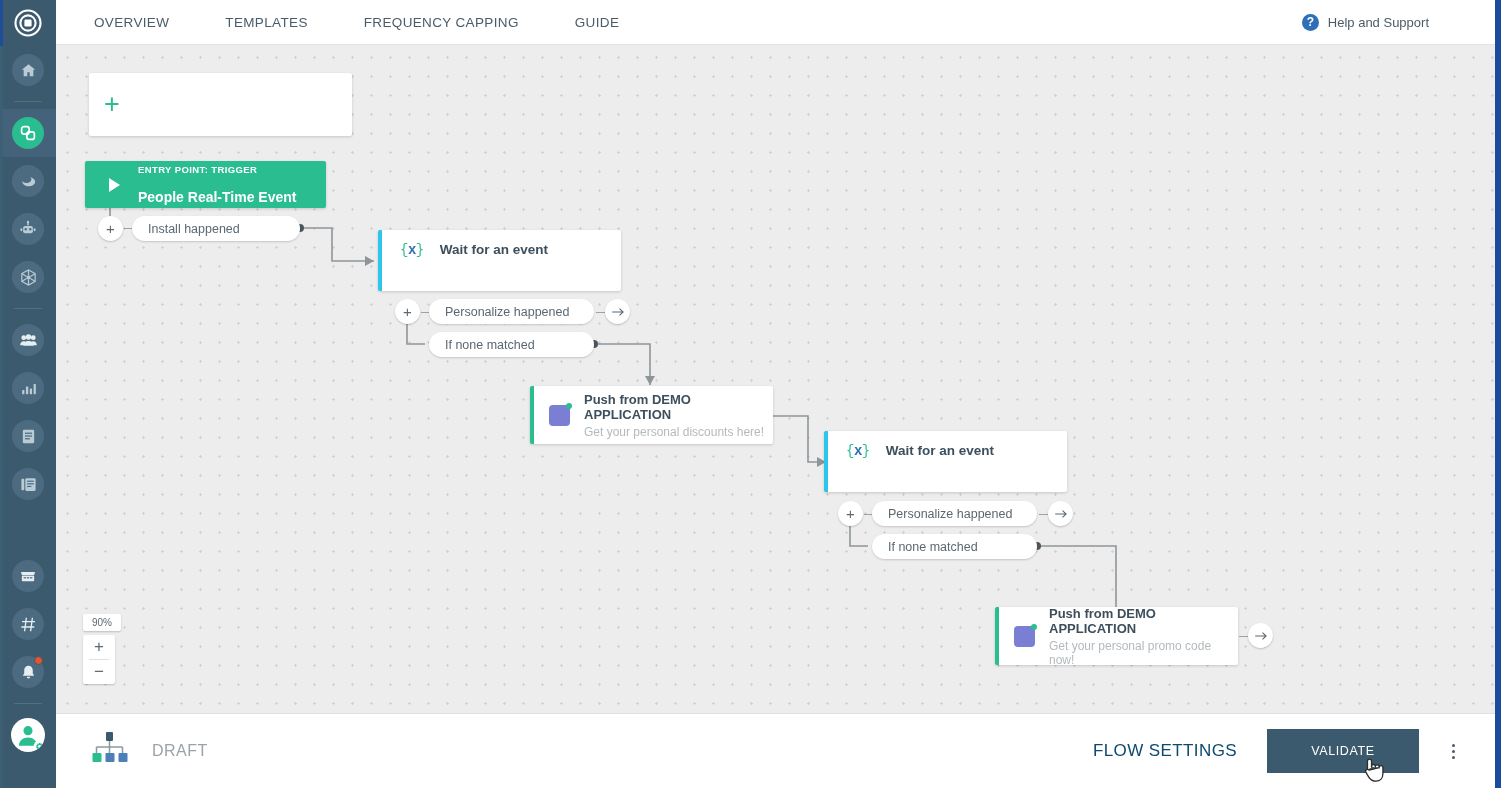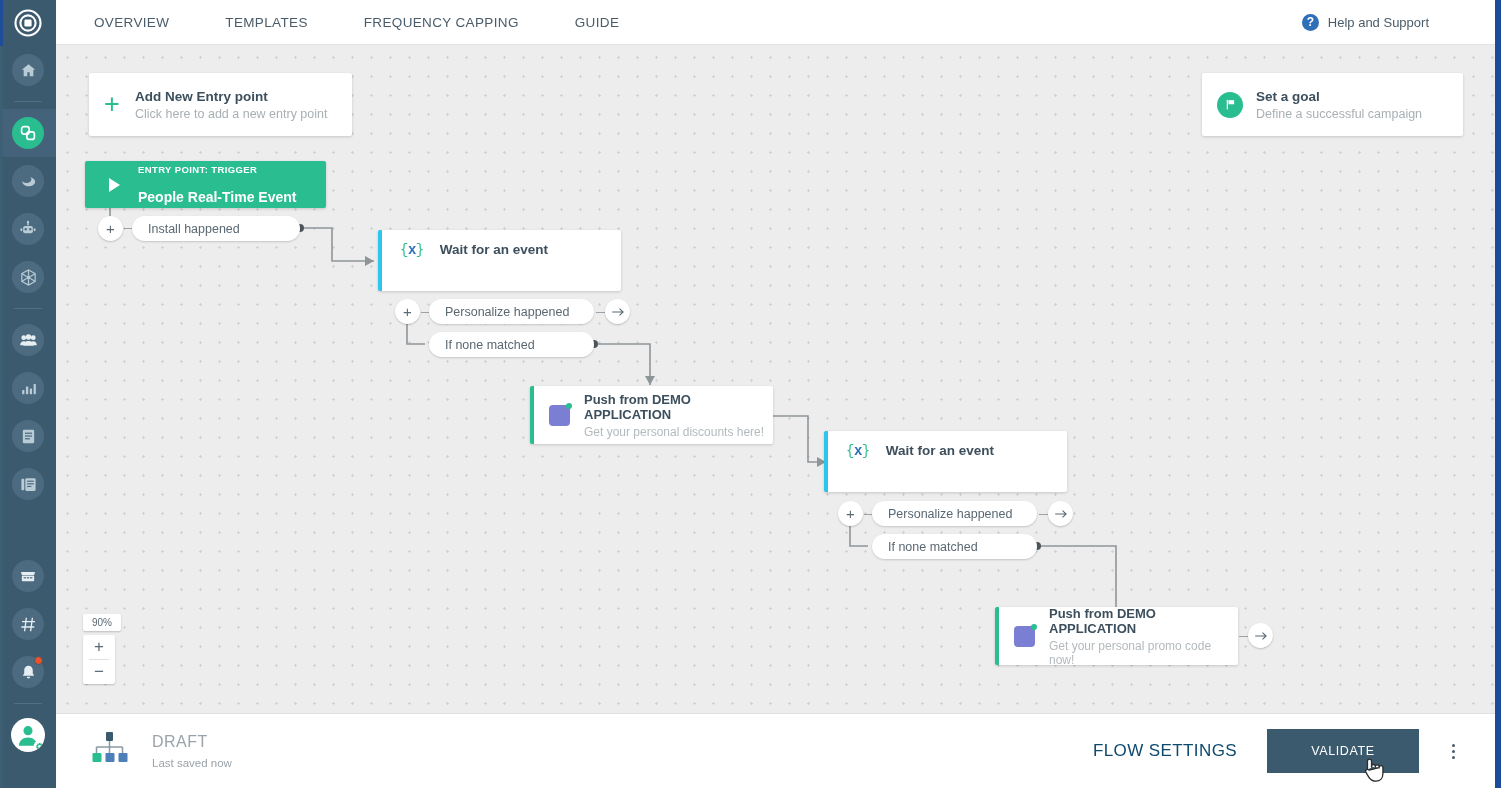--- a/index.html
+++ b/index.html
@@ -432,38 +432,22 @@
       <path d="M594,340 l-5,-9 l10,0 z" fill="#8e9599"></path>
       <path d="M1060,578 l-5,-9 l10,0 z" fill="#8e9599"></path>
 
       <circle cx="244" cy="183" r="4" fill="#4c565c"></circle>
       <circle cx="538" cy="299" r="4" fill="#4c565c"></circle>
       <circle cx="981" cy="501" r="4" fill="#4c565c"></circle>
     </svg>
 
     <div class="card add-entry">
       <div class="plus-big">+</div>
-      <div>
-        <div class="card-title">Add New Entry point</div>
-        <div class="card-sub">Click here to add a new entry point</div>
-      </div>
-    </div>
-
-    <div class="card set-goal">
-      <div class="goal-circle">
-        <svg width="13" height="13" viewBox="0 0 24 24" fill="#ffffff">
-          <rect x="5" y="3" width="2.2" height="18" rx="1"></rect>
-          <path d="M8.2 4h10.5v7.6H8.2z"></path>
-        </svg>
-      </div>
-      <div>
-        <div class="card-title">Set a goal</div>
-        <div class="card-sub">Define a successful campaign</div>
-      </div>
-    </div>
+    </div>
+
 
     <div class="entrypoint">
       <div class="play"></div>
       <div>
         <div class="ep-kicker">ENTRY POINT: TRIGGER</div>
         <div class="ep-title">People Real-Time Event</div>
       </div>
     </div>
 
     <div class="circle-btn" style="left:42px; top:171px;">+</div>
@@ -537,21 +521,20 @@
       <svg width="42" height="42" viewBox="0 0 42 42">
         <rect x="18" y="4" width="7" height="9" rx="1" fill="#3c5a6e"></rect>
         <path d="M21.5 13v6M8.5 19h26M8.5 19v6M21.5 19v6M34.5 19v6" stroke="#8a99a3" stroke-width="1.5" fill="none"></path>
         <rect x="4.5" y="25" width="9" height="9" rx="1" fill="#2abd8f"></rect>
         <rect x="17.5" y="25" width="9" height="9" rx="1" fill="#4d7fb8"></rect>
         <rect x="30.5" y="25" width="9" height="9" rx="1" fill="#4d7fb8"></rect>
       </svg>
     </div>
     <div>
       <div class="draft-label">DRAFT</div>
-      <div class="saved-label">Last saved now</div>
     </div>
     <div class="bottom-right">
       <div class="flow-settings">FLOW SETTINGS</div>
       <button class="validate-btn">VALIDATE</button>
       <div class="kebab">
         <i></i>
         <i></i>
         <i></i>
       </div>
     </div>

